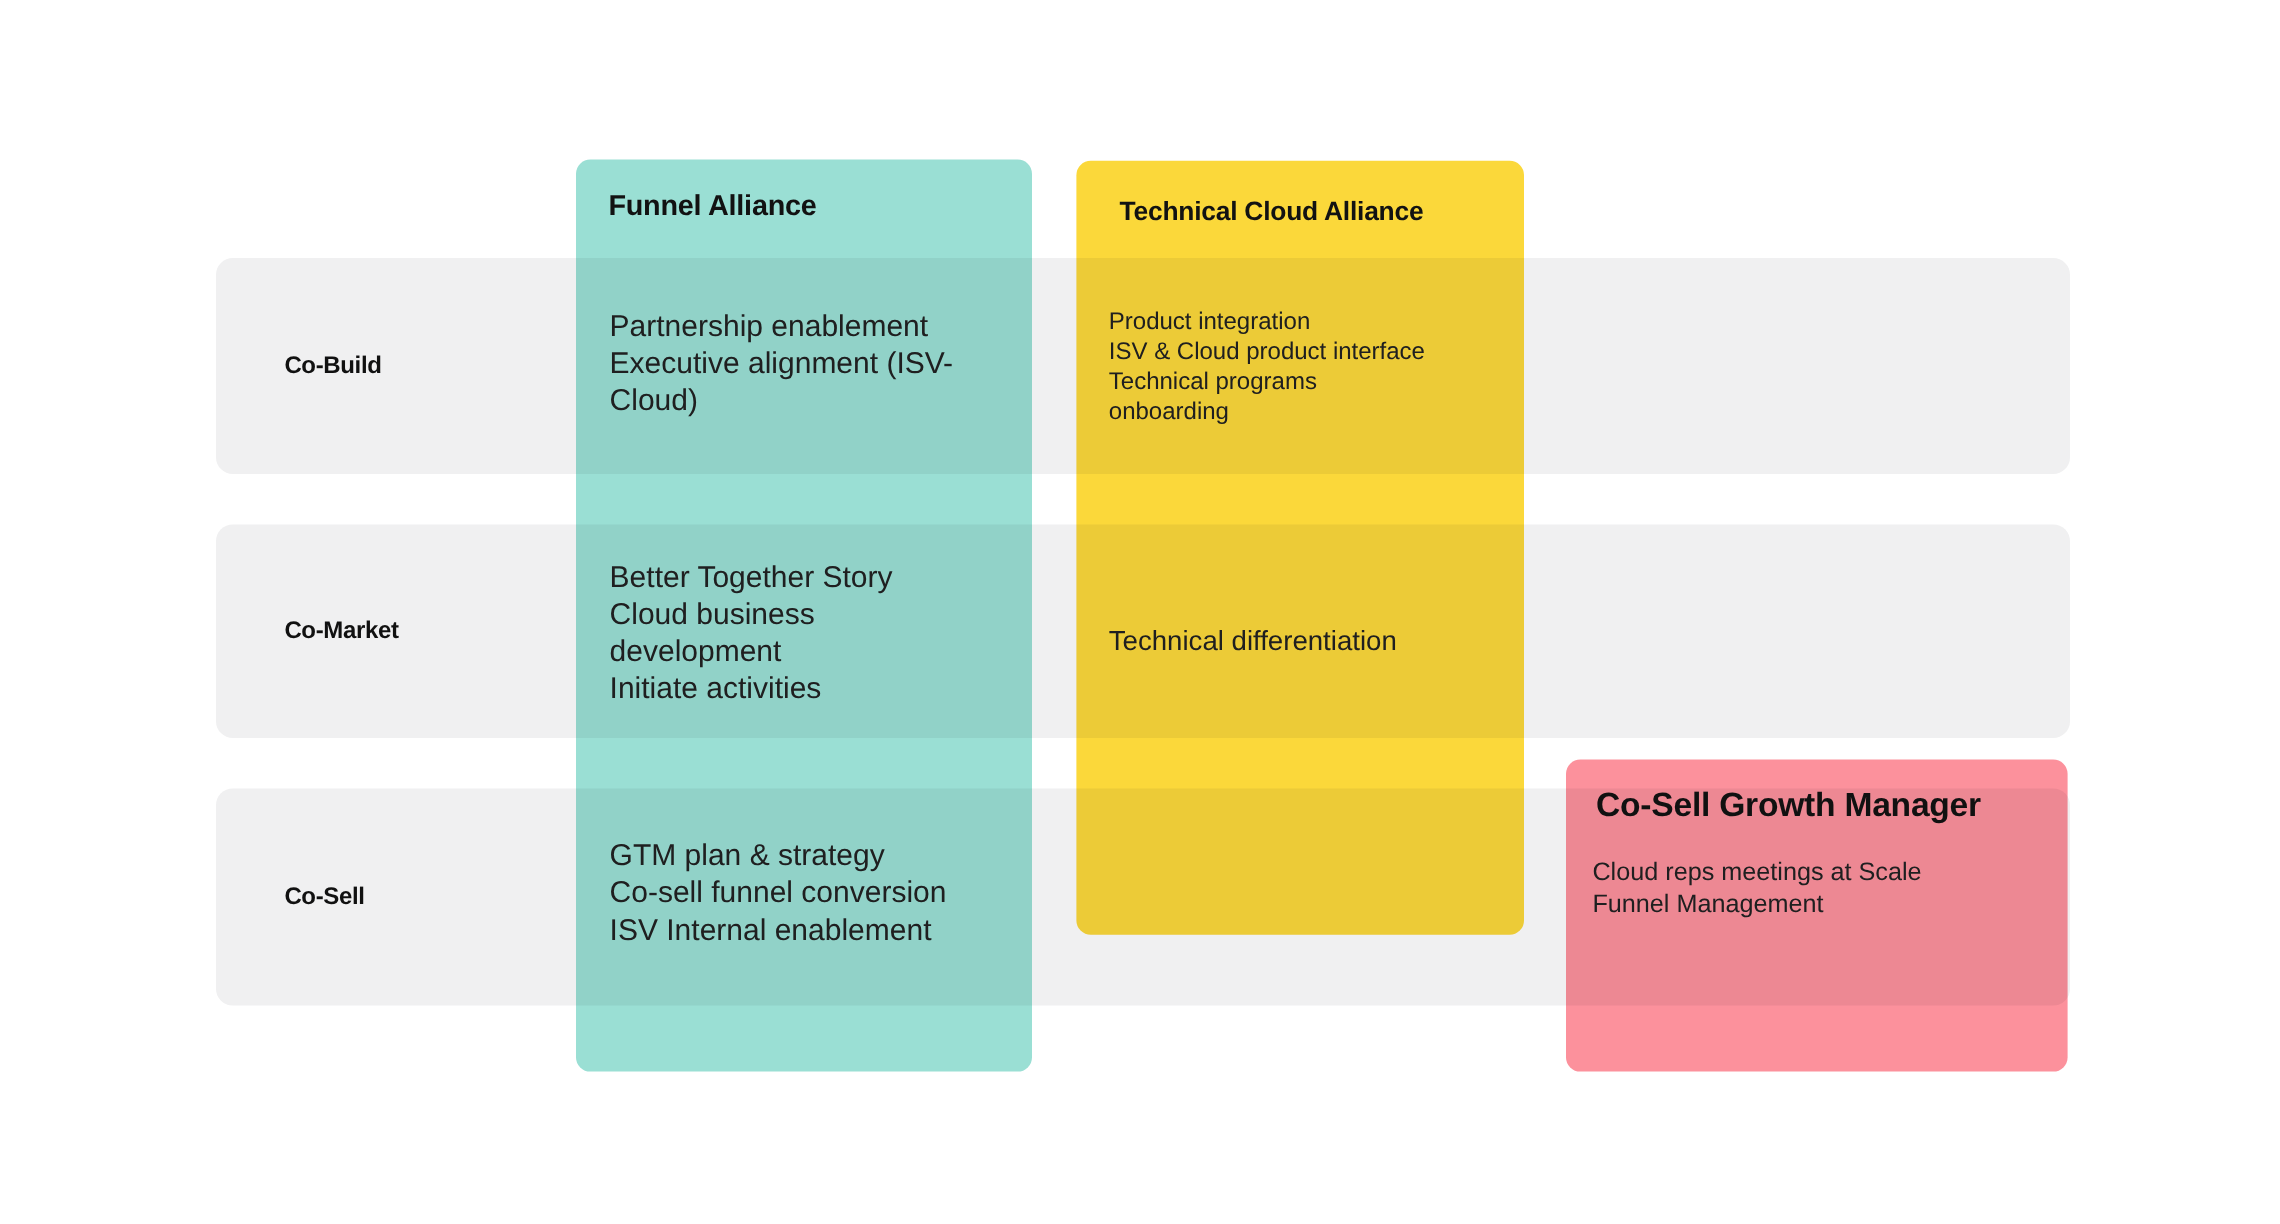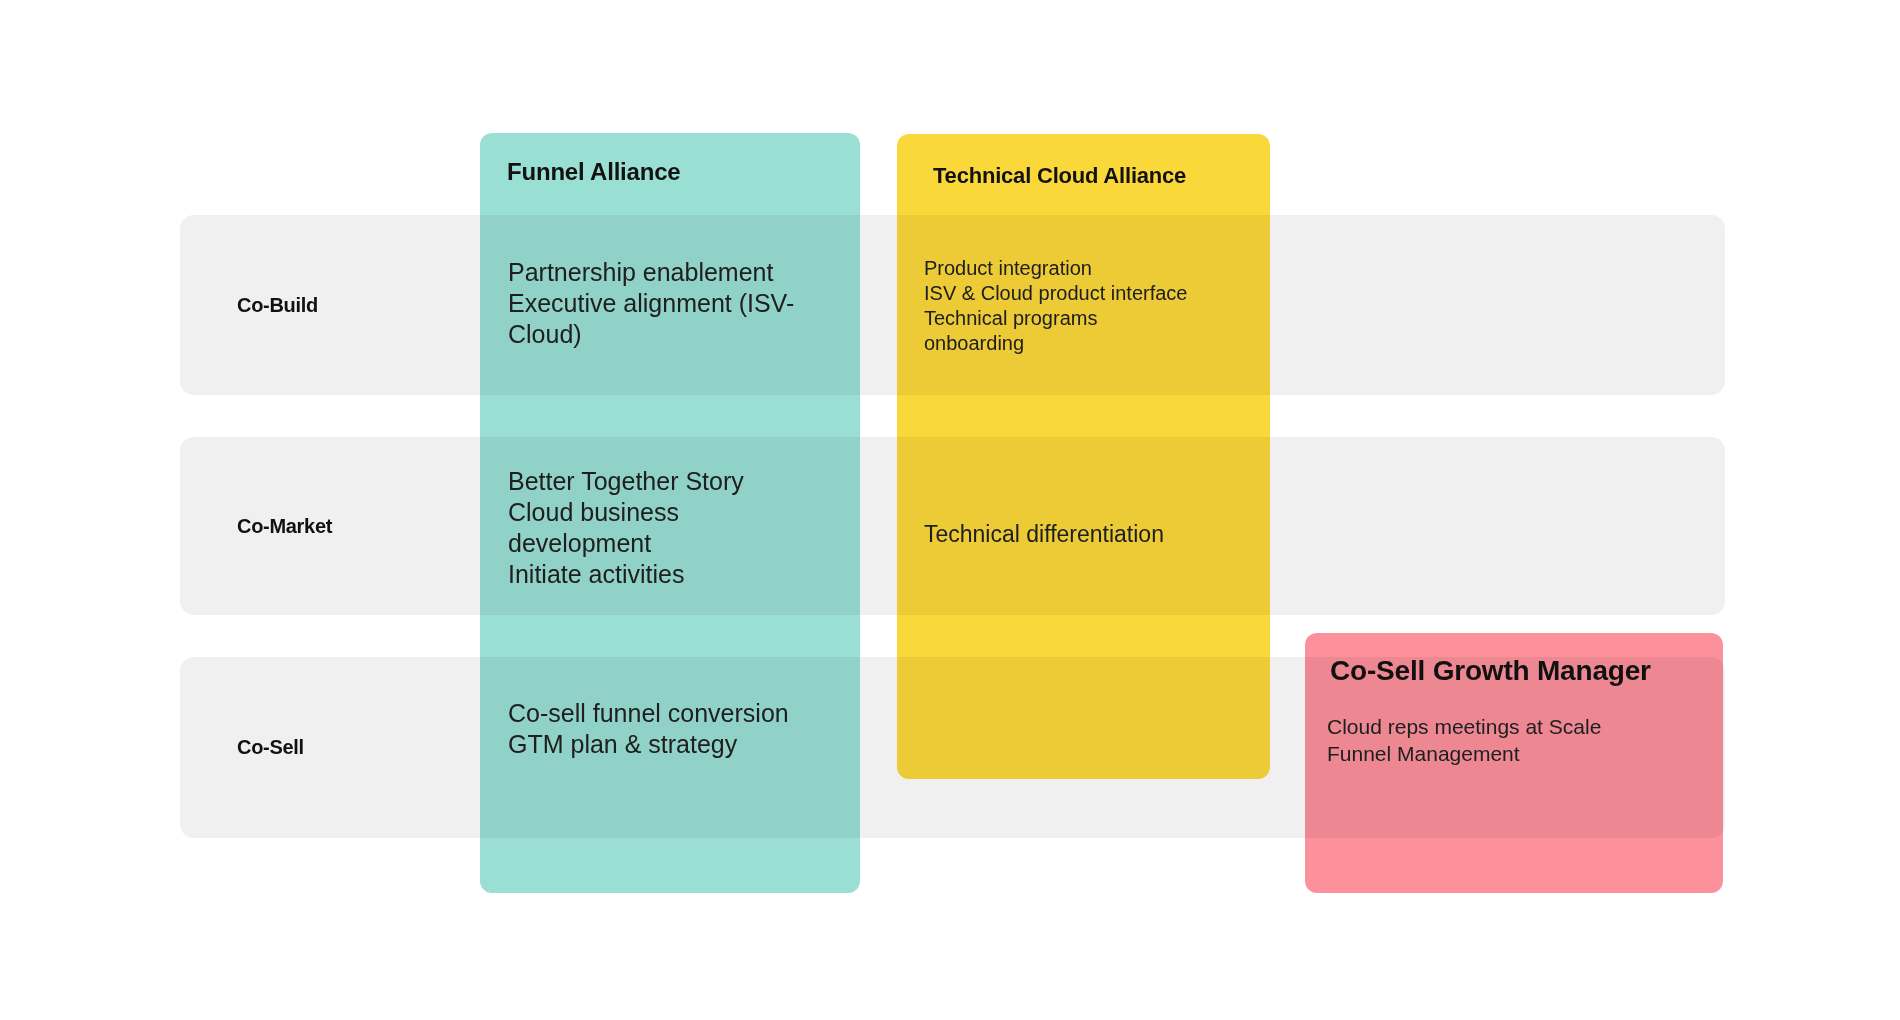--- a/index.html
+++ b/index.html
@@ -98,22 +98,23 @@
         <div class="line">Executive alignment (ISV-</div>
         <div class="line">Cloud)</div>
       </div>
     <div class="cell" id="cell-ca-comarket">
         <div class="line">Better Together Story</div>
         <div class="line">Cloud business</div>
         <div class="line">development</div>
         <div class="line">Initiate activities</div>
       </div>
     <div class="cell" id="cell-ca-cosell">
+        <div class="line">GTM plan &amp; strategy</div>
         <div class="line">Co-sell funnel conversion</div>
-        <div class="line">GTM plan &amp; strategy</div>
+        <div class="line">ISV Internal enablement</div>
       </div>
   </div>
 
   <div class="col" id="col-technical" style="background-color: rgb(251, 216, 58);">
     <div class="col-header">Technical Cloud Alliance</div>
     <div class="cell" id="cell-tca-cobuild">
         <div class="line">Product integration</div>
         <div class="line">ISV &amp; Cloud product interface</div>
         <div class="line">Technical programs</div>
         <div class="line">onboarding</div>

